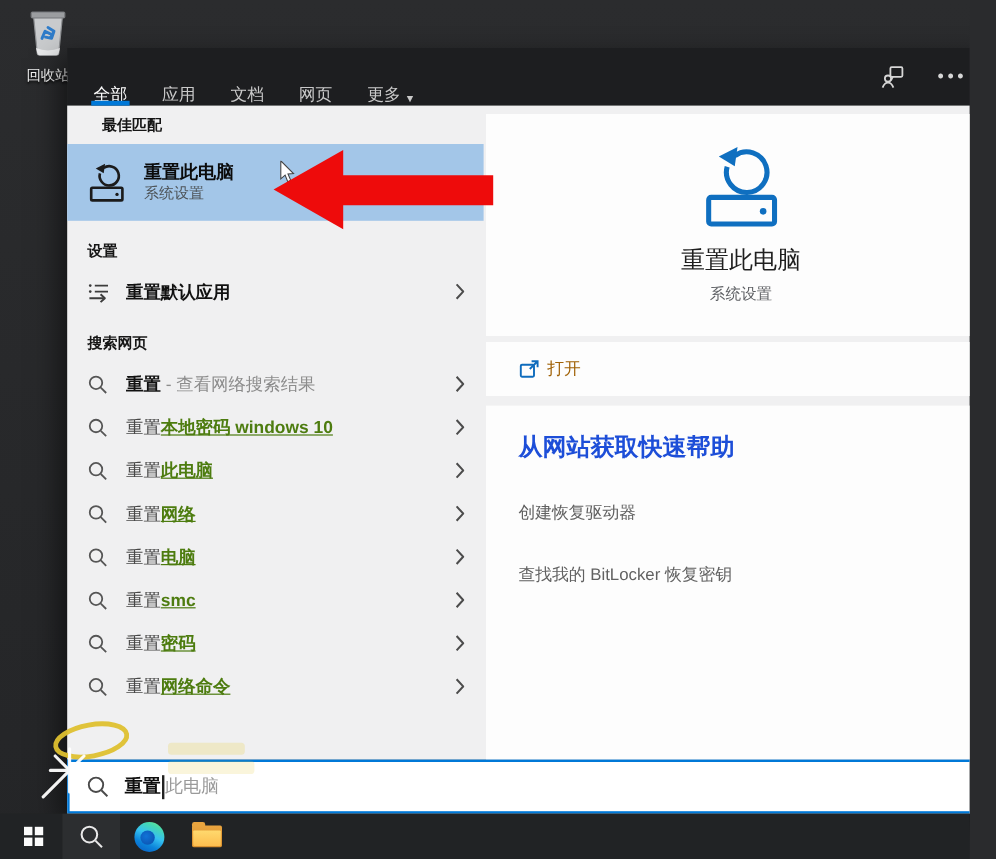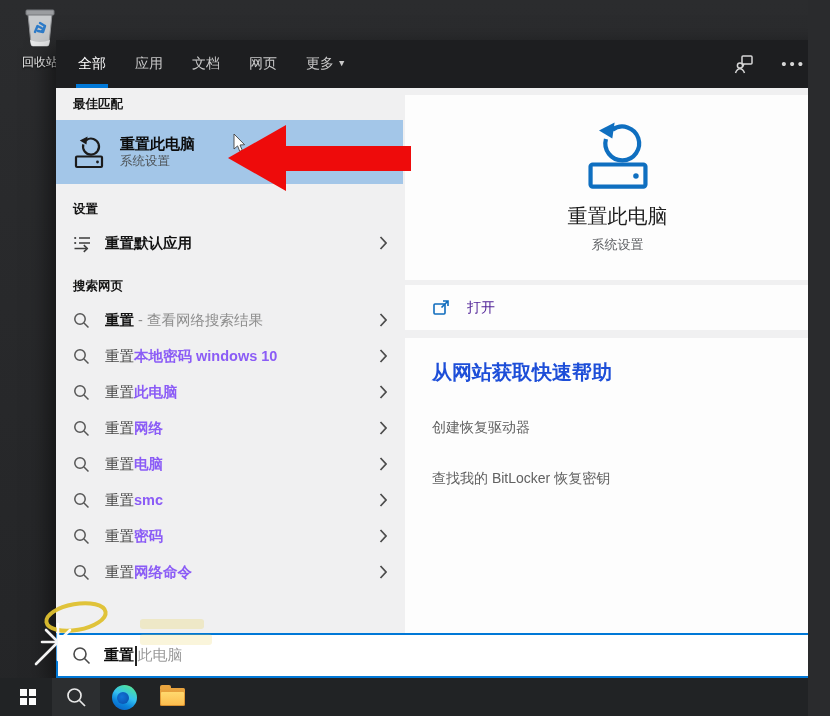--- a/index.html
+++ b/index.html
@@ -7,56 +7,56 @@
     font-family:"Liberation Sans","DejaVu Sans",sans-serif;
     background:linear-gradient(#2b2c2e,#242527);}
   
   .recycle{position:absolute;left:12px;top:6px;width:56px;text-align:center;z-index:1;}
   .recycle .label{margin-top:2px;color:#f2f2f2;font-size:12px;text-shadow:0 1px 2px #000;}
   
   .flyout{position:absolute;left:56px;top:40px;width:774px;height:638px;z-index:10;
     display:flex;flex-direction:column;box-shadow:-6px 8px 22px rgba(0,0,0,.55);}
   .flyout-header{height:48px;background:#1d1e20;display:flex;align-items:center;flex:none;}
   .tabs{display:flex;height:100%;margin-left:20px;column-gap:25px;}
-  .tab{position:relative;display:flex;align-items:center;padding:0 2px;color:#c9c9c9;
+  .tab{position:relative;display:flex;align-items:flex-end;padding:0 2px;color:#c9c9c9;
     font-size:14px;cursor:default;white-space:nowrap;font-family:Liberation Mono, monospace;}
   .tab.active{color:#fff;}
   .tab.active::after{content:"";position:absolute;left:0;right:0;bottom:0;height:4px;background:#0078d7;}
   .tab .dd{font-size:9px;margin-left:5px;color:#c9c9c9;}
   .header-right{margin-left:auto;display:flex;align-items:center;gap:26px;padding-right:24px;}
   .ellipsis{color:#d6d6d6;font-size:15px;letter-spacing:3px;line-height:10px;}
   
   .flyout-body{flex:1;display:flex;background:#f0f0f1;min-height:0;}
   .left-panel{width:347px;flex:none;display:flex;flex-direction:column;}
   .sec1{height:32px;display:flex;align-items:center;padding-left:17px;
-    font-size:12.5px;font-weight:bold;color:#161616;}
+    font-size:12.5px;font-weight:bold;color:#161616;margin-left:12px;}
   .sec{height:34px;display:flex;align-items:flex-end;padding:0 0 7px 17px;
     font-size:12.5px;font-weight:bold;color:#161616;}
   .best-row{height:64px;background:#a3c6e8;display:flex;align-items:center;padding-left:15px;}
   .best-row .bm-icon{flex:none;margin-right:13px;}
   .best-title{font-size:15px;font-weight:bold;color:#0b0b0b;line-height:19px;}
   .best-sub{font-size:12.5px;color:#4e5береж4;color:#4e5458;line-height:17px;}
   .row{height:36px;display:flex;align-items:center;padding:0 16px 0 17px;}
   .row .micon{flex:none;width:20px;margin-right:12px;display:flex;align-items:center;}
   .row .txt{flex:1;font-size:14.5px;color:#1c1c1c;white-space:nowrap;overflow:hidden;}
   .q-bold{font-weight:bold;color:#111;}
   .q-norm{font-weight:normal;color:#474747;}
-  .comp{font-weight:bold;color:#8b5cf6;}
+  .comp{font-weight:bold;color:#4d7c0f;text-decoration:underline;}
   .muted{font-weight:normal;color:#8c8c8c;}
   .chev{flex:none;margin-left:8px;display:flex;align-items:center;}
   
   .right-panel{flex:1;display:flex;flex-direction:column;padding-left:2px;min-height:0;}
   .card{background:#fdfdfd;}
   .card.hero{margin-top:7px;height:185px;display:flex;flex-direction:column;
     align-items:center;justify-content:flex-start;}
   .hero .hicon{margin-top:22px;}
   .hero-title{margin-top:10px;font-size:20px;color:#1f1f1f;}
   .hero-sub{margin-top:6px;font-size:13px;color:#5e6064;}
   .card.open{margin-top:5px;height:45px;display:flex;align-items:center;padding-left:27px;}
-  .open-label{margin-left:17px;font-size:14px;color:#4c1d95;}
+  .open-label{margin-left:6px;font-size:14px;color:#a16207;}
   .card.help{margin-top:8px;flex:1;padding:21px 20px 0 27px;}
   .help-header{font-size:20px;font-weight:bold;color:#1d4ed8;}
   .help-link{margin-top:33px;font-size:14px;color:#616161;}
   
   .search-bar{flex:none;height:45px;background:#fff;border:2px solid #0078d7;
     box-sizing:border-box;display:flex;align-items:center;padding-left:14px;}
   .search-bar .sicon{margin-right:13px;display:flex;align-items:center;}
   .typed{font-size:15px;font-weight:bold;color:#0d0d0d;}
   .caret{display:inline-block;width:1.5px;height:20px;background:#222;margin:0 1px;vertical-align:middle;}
   .suggest{font-size:15px;color:#9a9a9a;}

